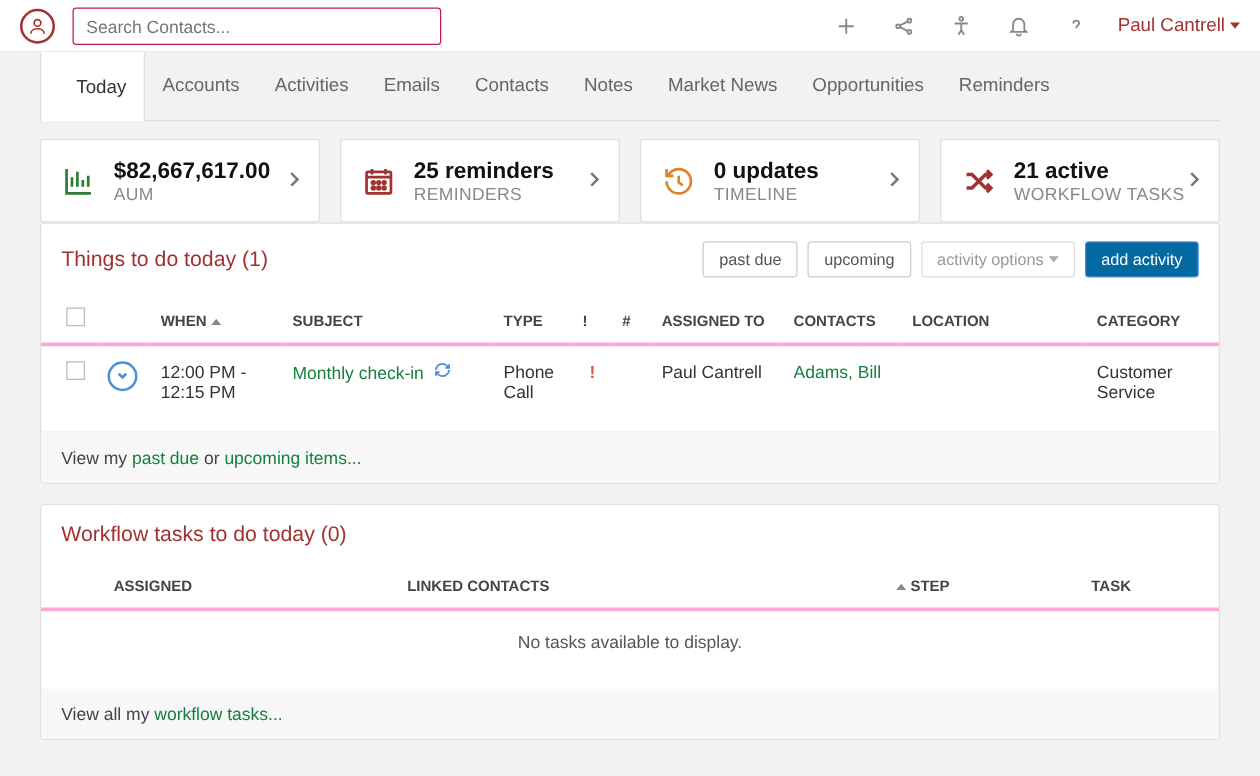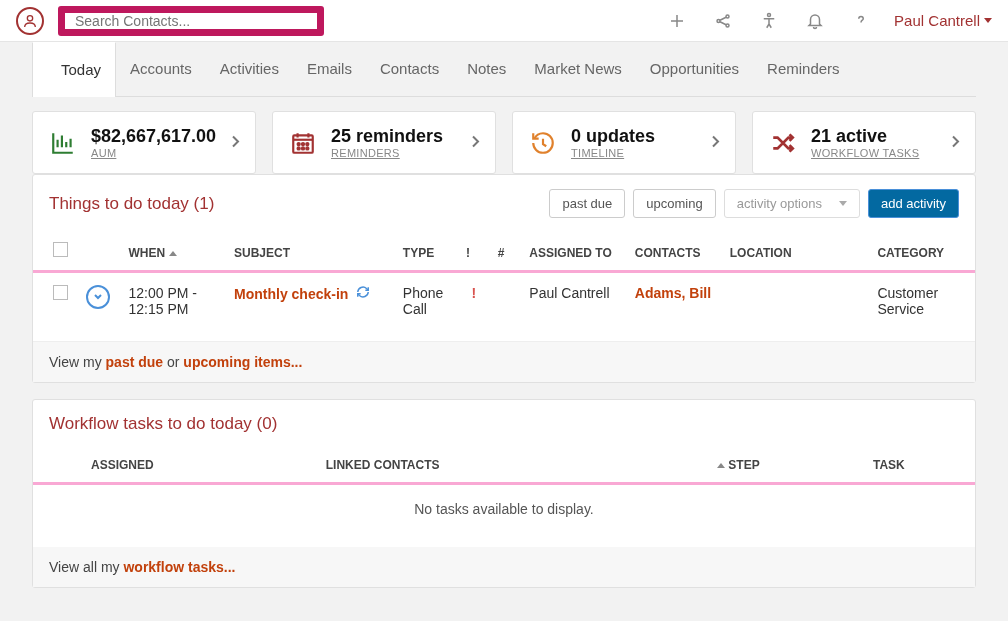--- a/index.html
+++ b/index.html
@@ -1,56 +1,56 @@
 <!DOCTYPE html>
 <html><head>
 <meta charset="utf-8">
 <style>
 * { margin: 0; padding: 0; box-sizing: border-box; }
 body { font-family: -apple-system, BlinkMacSystemFont, "Segoe UI", Arial, sans-serif; font-size: 14px; color: #333; background: #f2f2f2; width: 1008px; }
-a { color: #c2410c; text-decoration: none; cursor: pointer; font-weight: bold; }
+a { color: #15803d; text-decoration: none; cursor: pointer; }
 
 
 .topbar { background: #fff; height: 42px; display: flex; align-items: center; padding: 0 16px; border-bottom: 1px solid #e5e5e5; }
 .logo-circle { width: 28px; height: 28px; border: 2px solid #a23232; border-radius: 50%; display: flex; align-items: center; justify-content: center; color: #a23232; margin-right: 14px; }
 .logo-circle svg { width: 16px; height: 16px; }
-.search-box { width: 266px; height: 30px; border: 7px solid #be185d; border-radius: 3px; padding: 0 10px; font-size: 14px; color: #555; }
+.search-box { width: 295px; height: 30px; border: 1px solid #be185d; border-radius: 3px; padding: 0 10px; font-size: 14px; color: #555; }
 .topbar-spacer { flex: 1; }
 .topbar-icons { display: flex; align-items: center; gap: 28px; margin-right: 24px; color: #888; }
 .topbar-icons .ticon { cursor: pointer; width: 18px; height: 18px; display: flex; align-items: center; justify-content: center; }
 .user-menu { color: #a23232; font-size: 15px; cursor: pointer; display: flex; align-items: center; gap: 4px; }
 .caret { width: 0; height: 0; border-left: 4px solid transparent; border-right: 4px solid transparent; border-top: 5px solid #a23232; }
 
 
 .navrow { background: #f2f2f2; padding: 0 32px; }
 .navtabs { display: flex; gap: 0; border-bottom: 1px solid #ddd; }
 .navtab { padding: 18px 14px 16px; font-size: 15px; color: #666; cursor: pointer; border-bottom: 3px solid transparent; }
 .navtab.active { color: #333; background: #fff; border: 1px solid #ddd; border-top: 1px solid #fff; border-bottom: none; margin-bottom: -1px; font-weight: 500; padding-left: 28px; }
 
 
 .content { padding: 14px 32px 20px; }
 
 
 .cards { display: flex; gap: 16px; }
 .card { flex: 1; background: #fff; border: 1px solid #e0e0e0; border-radius: 3px; padding: 14px 16px; display: flex; align-items: center; gap: 14px; cursor: pointer; position: relative; }
 .card .cicon { width: 28px; height: 28px; display: flex; align-items: center; justify-content: center; }
 .card .ctext .cval { font-size: 18px; font-weight: 700; color: #111; }
-.card .ctext .clabel { font-size: 11px; color: #888; letter-spacing: 0.3px; text-decoration: underline; }
+.card .ctext .clabel { font-size: 14px; color: #888; letter-spacing: 0.3px; }
 .card .chev { position: absolute; right: 14px; top: 50%; transform: translateY(-50%); color: #777; }
 .c-green { color: #2e7d32; }
 .c-red { color: #a23232; }
 .c-orange { color: #e0812c; }
 
 
 .panel { background: #fff; border: 1px solid #e0e0e0; border-radius: 3px; margin-bottom: 16px; }
 .panel-head { display: flex; align-items: center; padding: 14px 16px; }
 .panel-title { color: #a23232; font-size: 17px; font-weight: 500; flex: 1; }
 .panel-actions { display: flex; gap: 8px; }
 .btn { border: 1px solid #ccc; background: #fff; padding: 6px 12px; font-size: 13px; border-radius: 3px; cursor: pointer; color: #555; }
-.btn.muted { color: #999; border-color: #ddd; display: flex; align-items: center; gap: 17px; }
+.btn.muted { color: #999; border-color: #ddd; display: flex; align-items: center; gap: 4px; }
 .btn.muted .caret-grey { width: 0; height: 0; border-left: 4px solid transparent; border-right: 4px solid transparent; border-top: 5px solid #aaa; }
 .btn.primary { background: #0369a1; border-color: #4a90d9; color: #fff; }
 
 
 table.grid { width: 100%; border-collapse: collapse; }
 table.grid thead th { text-align: left; font-size: 12px; font-weight: 700; color: #444; padding: 10px 8px; border-bottom: 3px solid #f9a8d4; vertical-align: bottom; }
 table.grid tbody td { padding: 12px 8px 24px; font-size: 14px; vertical-align: top; border-bottom: 1px solid #eee; }
 table.grid th:first-child, table.grid td:first-child { padding-left: 20px; width: 40px; }
 .checkbox { width: 15px; height: 15px; border: 1px solid #bbb; background: #fff; display: inline-block; cursor: pointer; }
 .badge-circle { width: 24px; height: 24px; border: 2px solid #4a90d9; border-radius: 50%; display: inline-flex; align-items: center; justify-content: center; color: #4a90d9; cursor: pointer; }

